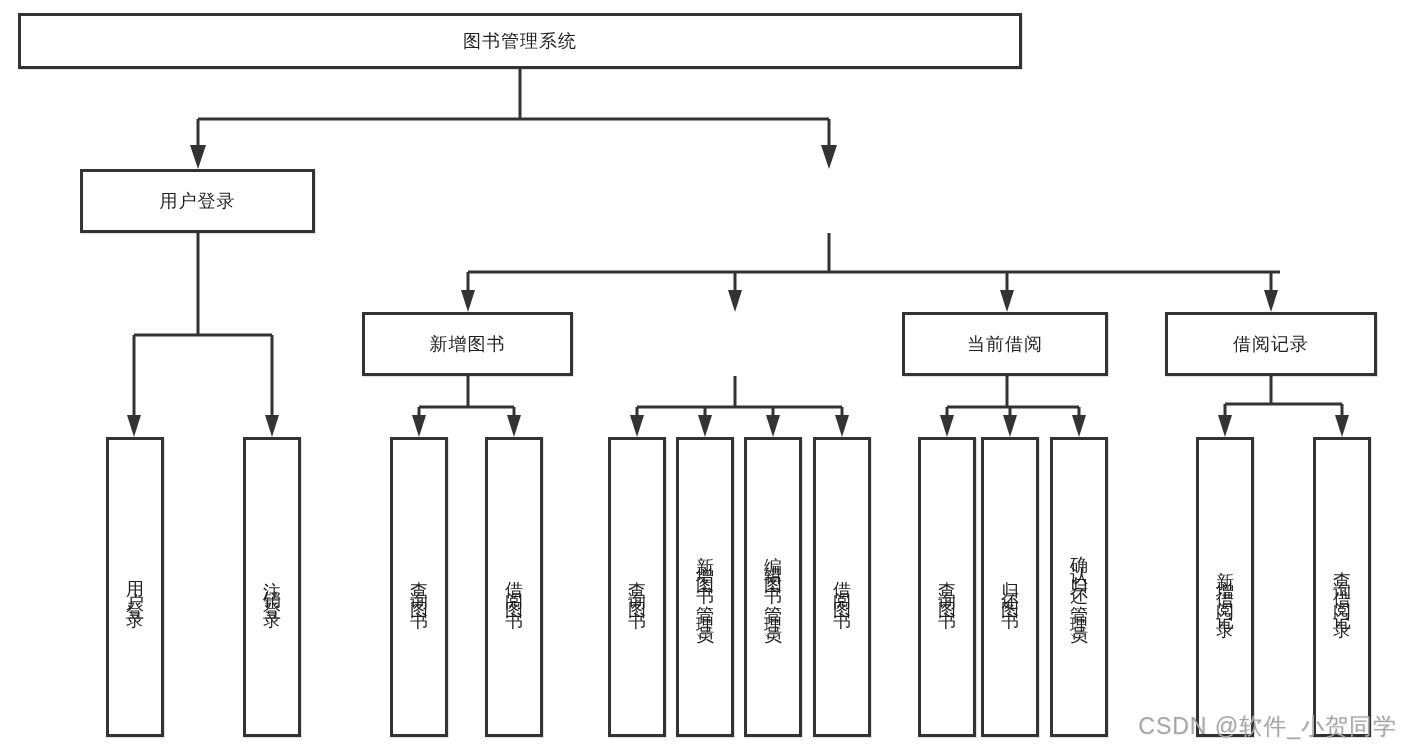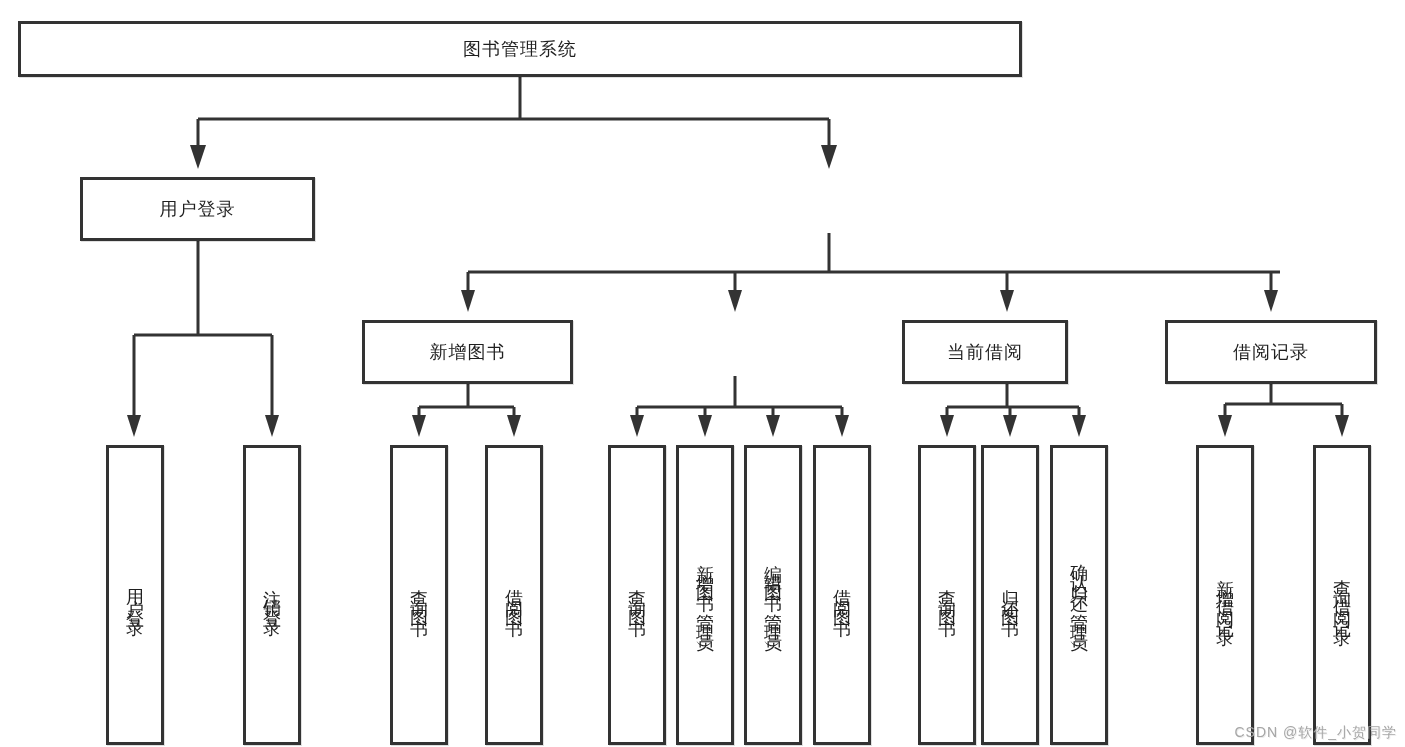--- a/index.html
+++ b/index.html
@@ -19,21 +19,20 @@
   }
   .node {
     position: absolute;
     box-sizing: border-box;
     border: 3px solid var(--line-color, #333333);
     background: #ffffff;
     display: flex;
     align-items: center;
     justify-content: center;
     box-shadow: 1px 1px 0 rgba(0,0,0,0.12);
-    margin-top: 8px;
   }
   .h-label {
     font-size: 18px;
     color: var(--text-color, #1f1f1f);
     letter-spacing: 1px;
     white-space: nowrap;
   }
   .v-label {
     writing-mode: vertical-lr;
     -webkit-writing-mode: vertical-lr;
@@ -41,21 +40,21 @@
     font-size: 18px;
     color: var(--text-color, #1f1f1f);
     letter-spacing: 10px;
     line-height: 1;
     white-space: nowrap;
   }
   .watermark {
     position: absolute;
     right: 8px;
     bottom: 5px;
-    font-size: 14px;
+    font-size: 23px;
     color: var(--watermark-color, #a6a6a6);
     letter-spacing: 1px;
     white-space: nowrap;
     text-shadow: 1px 1px 0 rgba(0,0,0,0.08);
   }
 </style>
 </head>
 <body>
 
 <div class="canvas">
@@ -95,21 +94,21 @@
     <span class="h-label">图书管理系统</span>
   </div>
 
   <div class="node" style="left:80px;top:169px;width:235px;height:64px">
     <span class="h-label">用户登录</span>
   </div>
 
   <div class="node" style="left:362px;top:312px;width:211px;height:64px">
     <span class="h-label">新增图书</span>
   </div>
-  <div class="node" style="left:902px;top:312px;width:166px;height:64px">
+  <div class="node" style="left:902px;top:312px;width:206px;height:64px">
     <span class="h-label">当前借阅</span>
   </div>
   <div class="node" style="left:1165px;top:312px;width:212px;height:64px">
     <span class="h-label">借阅记录</span>
   </div>
 
   <div class="node" style="left:106px;top:437px;width:58px;height:300px">
     <span class="v-label">用户登录</span>
   </div>
   <div class="node" style="left:243px;top:437px;width:58px;height:300px">

